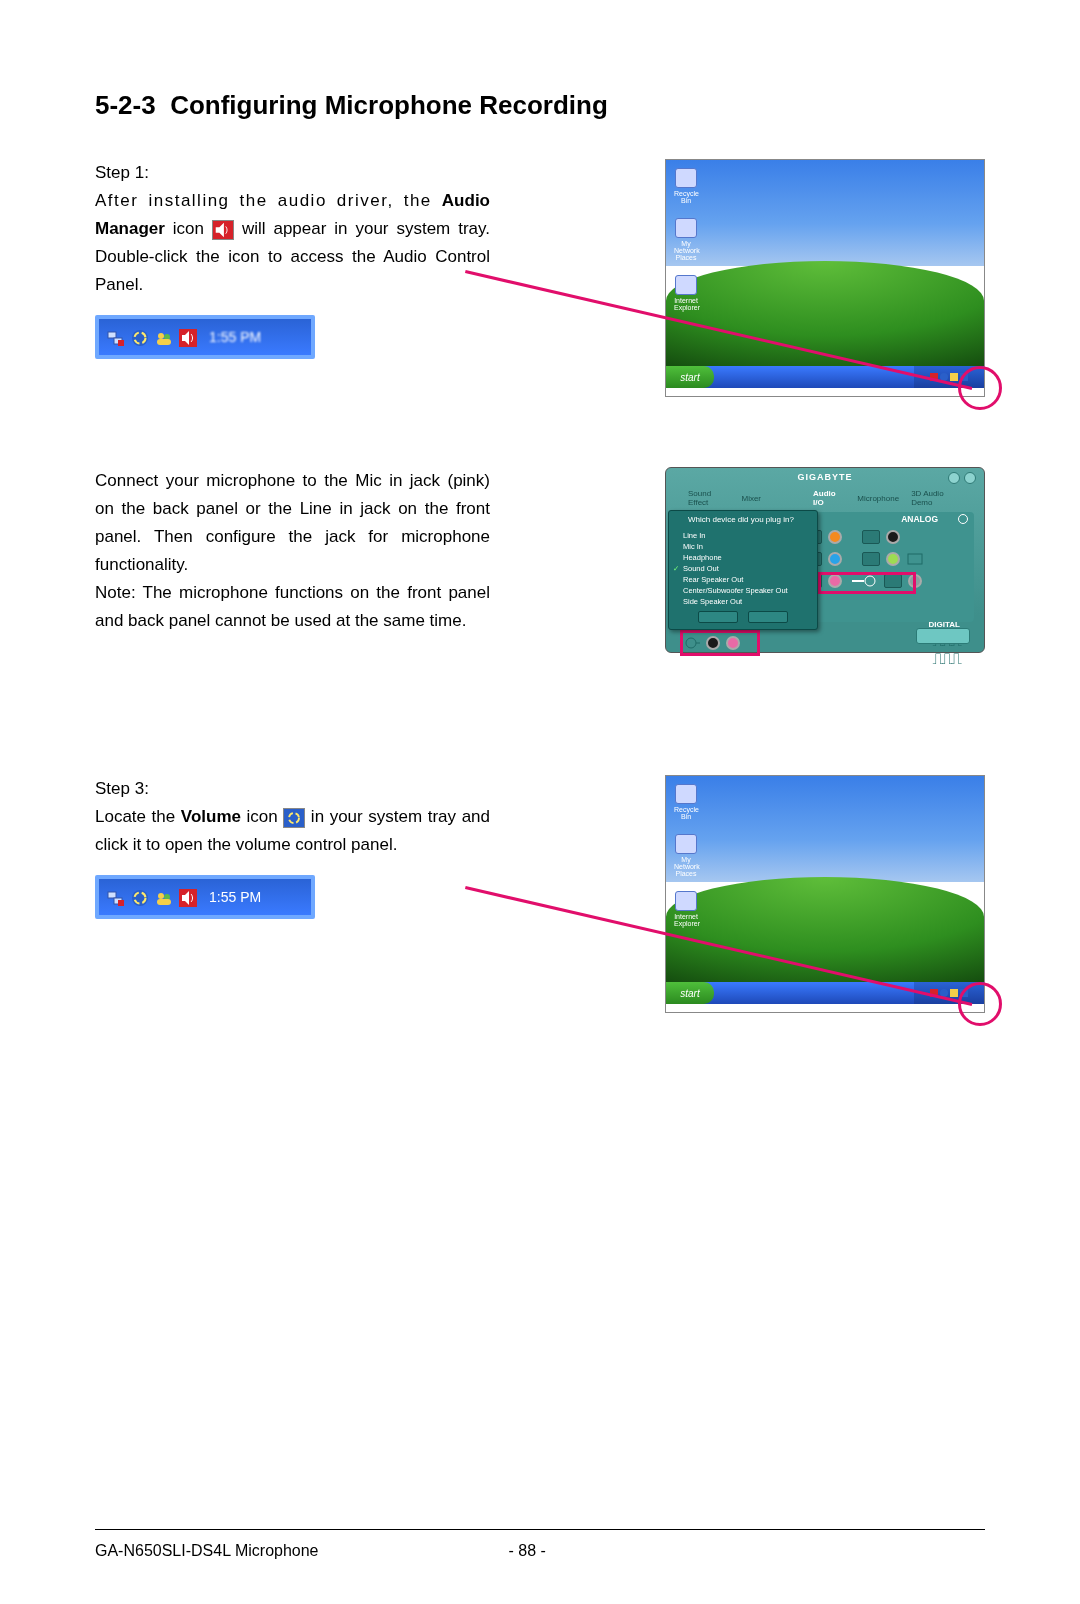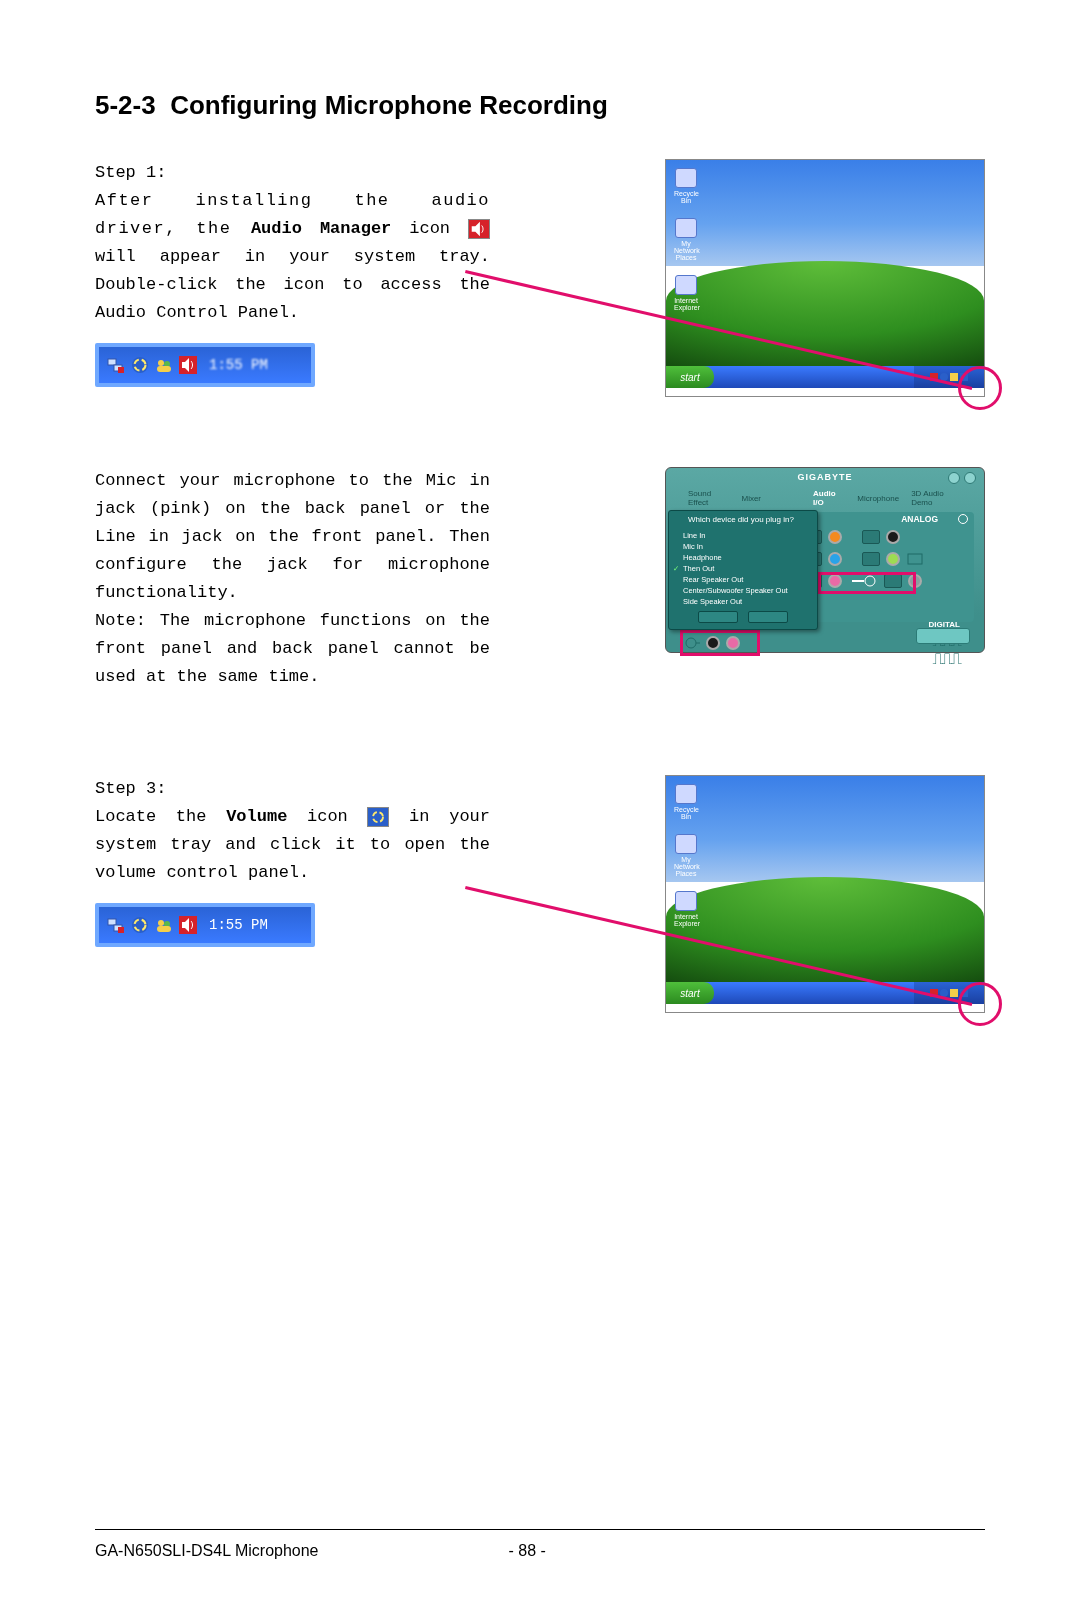--- a/index.html
+++ b/index.html
@@ -22,21 +22,20 @@
     justify-content: space-between;
     align-items: flex-start;
     margin-bottom: 48px;
     position: relative;
   }
   .step-text {
     width: 395px;
     font-size: 17px;
     line-height: 28px;
     text-align: justify;
-    font-family: Liberation Mono, monospace;
   }
   .step-text .bold { font-weight: bold; }
   .inline-icon {
     display: inline-block;
     vertical-align: middle;
     width: 22px; height: 20px;
     background: #d6222a;
     border: 1px solid #888;
     position: relative;
   }
@@ -313,21 +312,21 @@
       </div>
       <div class="jmark" style="top:118px; left:4px; width:80px; height:26px;"></div>
       <div class="dig-wave">⎍⎍⎍<br>⎍⎍⎍</div>
 
       <div class="audio-dialog">
         <div class="hdr">Which device did you plug in?</div>
         <ul>
           <li>Line In</li>
           <li>Mic In</li>
           <li>Headphone</li>
-          <li class="checked">Then Out</li>
+          <li class="checked">Sound Out</li>
           <li>Rear Speaker Out</li>
           <li>Center/Subwoofer Speaker Out</li>
           <li>Side Speaker Out</li>
         </ul>
         <div class="dlg-btns">
             <div class="db"></div>
             <div class="db"></div>
           </div>
       </div>
     </div>

